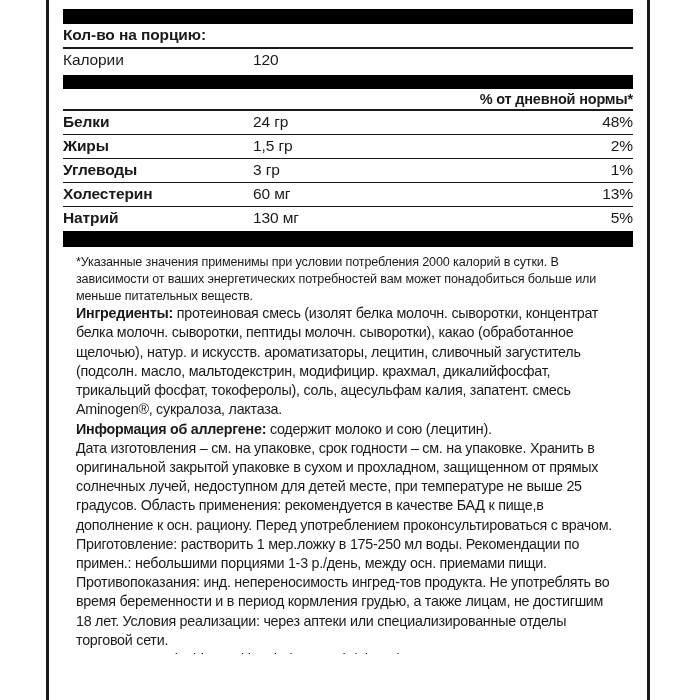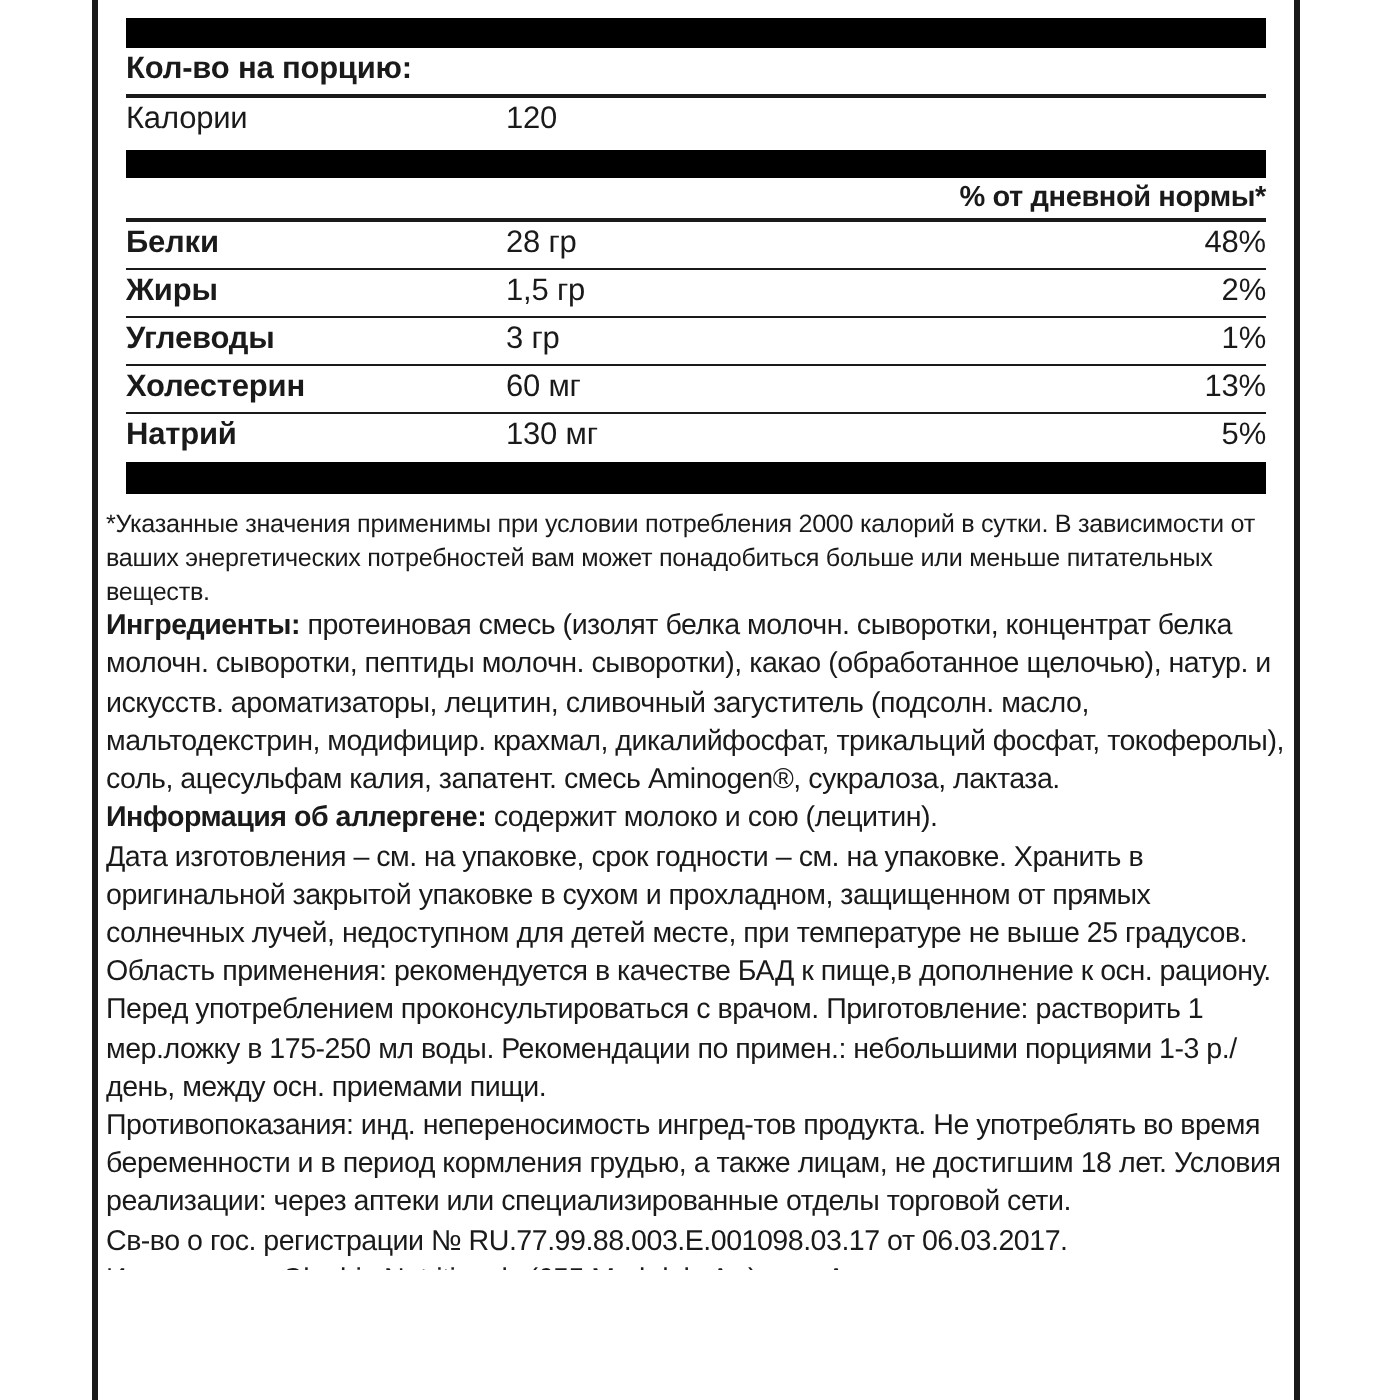--- a/index.html
+++ b/index.html
@@ -92,21 +92,21 @@
   .nut-label {
     font-weight: bold;
     font-size: 17px;
     letter-spacing: -0.3px;
   }
   .nut-value { font-size: 16.5px; }
   .nut-pct   { font-size: 17px; margin-top: 35px; }
 
   
   .body-text {
-    padding: 0 4px;
+    padding: 0 27px;
     box-sizing: border-box;
   }
   .footnote {
     font-size: 12.6px;
     line-height: 1.32;
     margin-top: 7px;
     letter-spacing: -0.15px;
     text-align: left;
   }
   .para {
@@ -148,21 +148,21 @@
     <div class="bar-black mid"></div>
 
     <table class="ntable">
       <tbody>
         <tr class="dv-row rule-thin">
           <td colspan="3">% от дневной нормы*</td>
         </tr>
 
         <tr class="rule-hair">
           <td class="col-name nut-label">Белки</td>
-          <td class="col-value nut-value">28 гр</td>
+          <td class="col-value nut-value">24 гр</td>
           <td class="col-pct nut-pct">48%</td>
         </tr>
         <tr class="rule-hair">
           <td class="col-name nut-label">Жиры</td>
           <td class="col-value nut-value">1,5 гр</td>
           <td class="col-pct nut-pct">2%</td>
         </tr>
         <tr class="rule-hair">
           <td class="col-name nut-label">Углеводы</td>
           <td class="col-value nut-value">3 гр</td>
@@ -190,19 +190,18 @@
     <div class="footnote">*Указанные значения применимы при условии потребления 2000 калорий в сутки. В зависимости от ваших энергетических потребностей вам может понадобиться больше или меньше питательных веществ.</div>
 
     <p class="para tight"><b>Ингредиенты:</b><span> протеиновая смесь (изолят белка молочн. сыворотки, концентрат белка молочн. сыворотки, пептиды молочн. сыворотки), какао (обработанное щелочью), натур. и искусств. ароматизаторы, лецитин, сливочный загуститель (подсолн. масло, мальтодекстрин, модифицир. крахмал, дикалийфосфат, трикальций фосфат, токоферолы), соль, ацесульфам калия, запатент. смесь Aminogen®, сукралоза, лактаза.</span></p>
 
     <p class="para tight"><b>Информация об аллергене:</b><span> содержит молоко и сою (лецитин).</span></p>
 
     <p class="para tight">Дата изготовления – см. на упаковке, срок годности – см. на упаковке. Хранить в оригинальной закрытой упаковке в сухом и прохладном, защищенном от прямых солнечных лучей, недоступном для детей месте, при температуре не выше 25 градусов. Область применения: рекомендуется в качестве БАД к пище,в дополнение к осн. рациону. Перед употреблением проконсультироваться с врачом. Приготовление: растворить 1 мер.ложку в 175-250 мл воды. Рекомендации по примен.: небольшими порциями 1-3 р./день, между осн. приемами пищи.</p>
 
     <p class="para tight">Противопоказания: инд. непереносимость ингред-тов продукта. Не употреблять во время беременности и в период кормления грудью, а также лицам, не достигшим 18 лет. Условия реализации: через аптеки или специализированные отделы торговой сети.</p>
 
-    <p class="para tight">Св-во о гос. регистрации № RU.77.99.88.003.Е.001098.03.17 от 06.03.2017.</p>
 
     <p class="para tight clip-last">Изготовлено: Glanbia Nutritionals (655 Markdale Av.), для Америкэн</p>
 
   </div>
 
 </div>
 
 </body></html>

